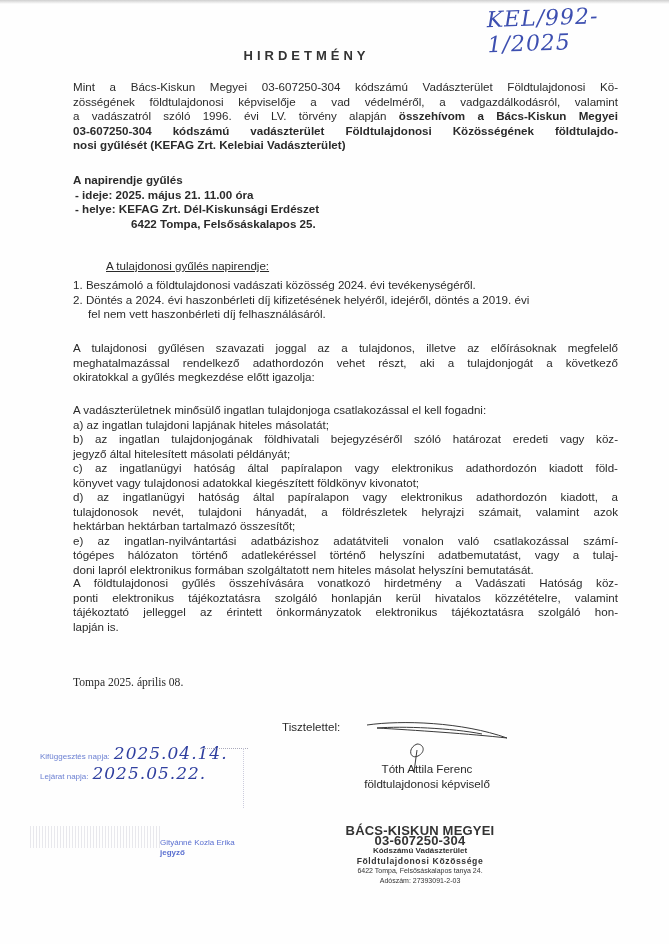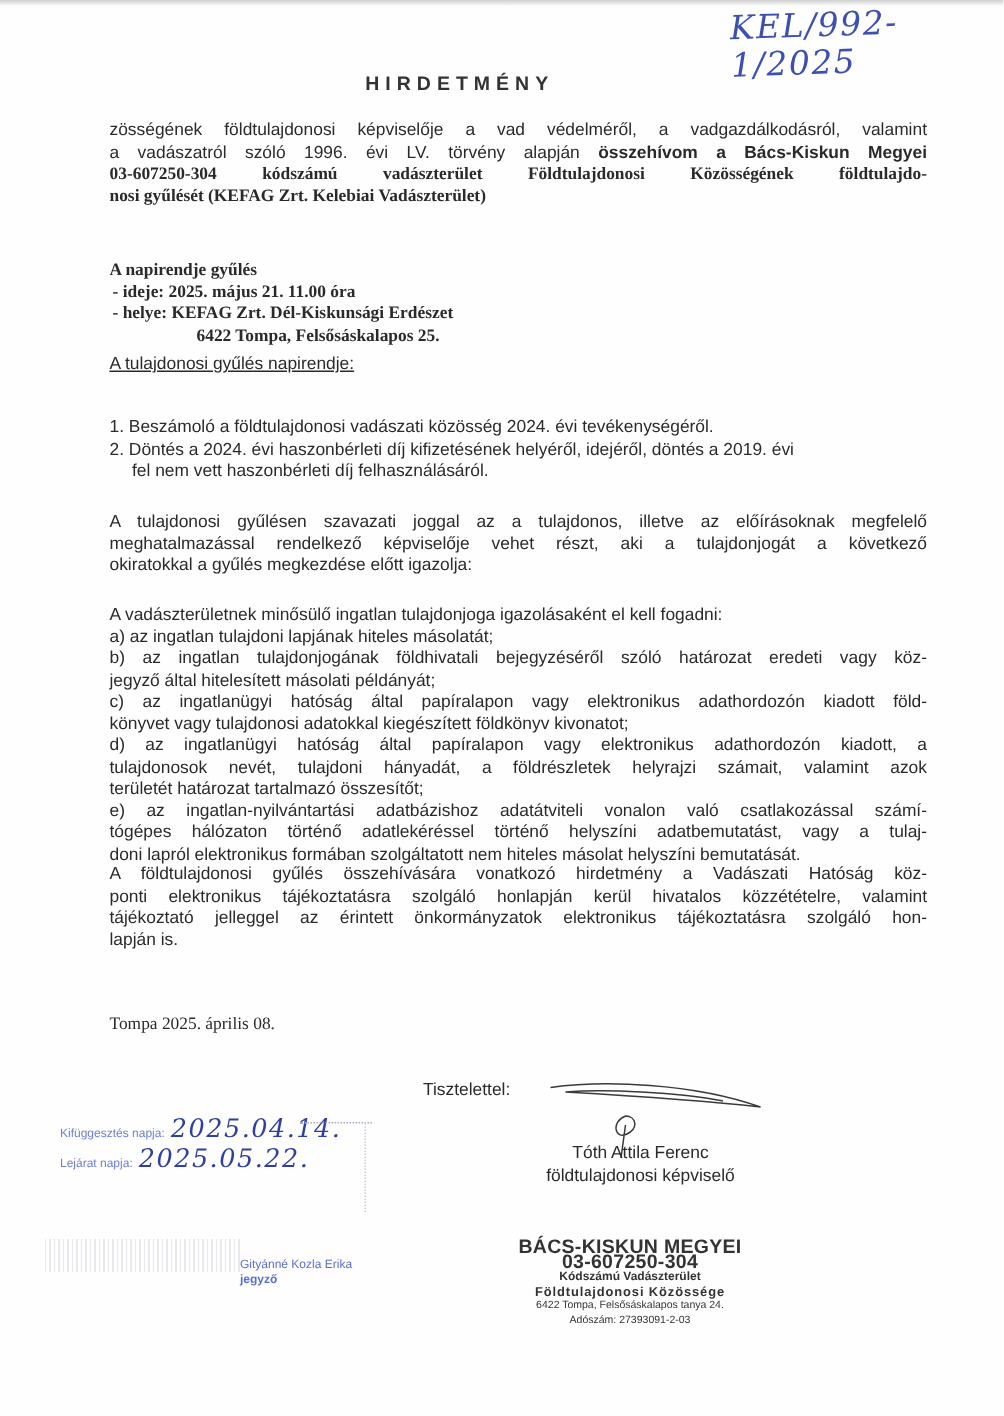--- a/index.html
+++ b/index.html
@@ -15,21 +15,21 @@
       transform: rotate(-2deg);
     }
     .title {
       position: absolute; left: 0; width: 613px; top: 48px; text-align: center;
       font-weight: bold; font-size: 13px; letter-spacing: 4px; color: #333;
     }
     .p { position: absolute; left: 73px; width: 545px; font-size: 11.6px; line-height: 14.5px; text-align: justify; }
     .p b { color: #2a2a2a; }
     .line { display: block; white-space: nowrap; }
     .justify-line { display: block; text-align: justify; text-align-last: justify; }
-    .bold { font-weight: bold; font-family: Liberation Serif, serif; }
+    .bold { font-weight: bold; }
     .u { text-decoration: underline; }
     .indent { padding-left: 15px; }
     .meeting .l { display:block; white-space: nowrap; }
     .stamp-left {
       position: absolute; left: 40px; top: 743px; color: #4a64c8; font-size: 9px;
     }
     .stamp-left .row { display: flex; align-items: baseline; gap: 4px; height: 20px; }
     .stamp-left .lbl { font-size: 8px; color: #6c80d2; }
     .stamp-left .hand { font-family: "DejaVu Serif", serif; font-style: italic; font-size: 17px; color: #2f3f9f; letter-spacing: 1px; }
     .dotbox { position: absolute; left: 200px; top: 748px; width: 48px; height: 5px; border-top: 1px dotted #aab; }
@@ -50,58 +50,59 @@
 <body>
 
 <div class="page">
   <div class="topshade"></div>
 
   <div class="handref">KEL/992-1/2025</div>
 
   <div class="title">HIRDETMÉNY</div>
 
   <div class="p" style="top:80px;">
+    <span class="justify-line">Mint a Bács-Kiskun Megyei 03-607250-304 kódszámú Vadászterület Földtulajdonosi Kö-</span>
     <span class="justify-line">zösségének földtulajdonosi képviselője a vad védelméről, a vadgazdálkodásról, valamint</span>
     <span class="justify-line"><span>a vadászatról szóló 1996. évi LV. törvény alapján </span><b>összehívom a Bács-Kiskun Megyei</b></span>
     <span class="justify-line bold">03-607250-304 kódszámú vadászterület Földtulajdonosi Közösségének földtulajdo-</span>
     <span class="line bold">nosi gyűlését (KEFAG Zrt. Kelebiai Vadászterület)</span>
   </div>
 
   <div class="p meeting bold" style="top:173px;">
     <span class="l">A napirendje gyűlés</span>
     <span class="l" style="padding-left:2px;">- ideje: 2025. május 21. 11.00 óra</span>
     <span class="l" style="padding-left:2px;">- helye: KEFAG Zrt. Dél-Kiskunsági Erdészet</span>
     <span class="l" style="padding-left:58px;">6422 Tompa, Felsősáskalapos 25.</span>
   </div>
 
-  <div class="p" style="top:236px;">
+  <div class="p" style="top:259px;margin-left:33px;">
     <span class="line u">A tulajdonosi gyűlés napirendje:</span>
   </div>
   <div class="p" style="top:278px;">
     <span class="line">1. Beszámoló a földtulajdonosi vadászati közösség 2024. évi tevékenységéről.</span>
     <span class="line">2. Döntés a 2024. évi haszonbérleti díj kifizetésének helyéről, idejéről, döntés a 2019. évi</span>
     <span class="line indent">fel nem vett haszonbérleti díj felhasználásáról.</span>
   </div>
 
   <div class="p" style="top:341px;">
     <span class="justify-line">A tulajdonosi gyűlésen szavazati joggal az a tulajdonos, illetve az előírásoknak megfelelő</span>
-    <span class="justify-line">meghatalmazással rendelkező képviselője vehet részt, aki a tulajdonjogát a következő</span>
+    <span class="justify-line">meghatalmazással rendelkező adathordozón vehet részt, aki a tulajdonjogát a következő</span>
     <span class="line">okiratokkal a gyűlés megkezdése előtt igazolja:</span>
   </div>
 
   <div class="p" style="top:403px;">
-    <span class="line">A vadászterületnek minősülő ingatlan tulajdonjoga igazolásaként el kell fogadni:</span>
+    <span class="line">A vadászterületnek minősülő ingatlan tulajdonjoga csatlakozással el kell fogadni:</span>
     <span class="line">a) az ingatlan tulajdoni lapjának hiteles másolatát;</span>
     <span class="justify-line">b) az ingatlan tulajdonjogának földhivatali bejegyzéséről szóló határozat eredeti vagy köz-</span>
     <span class="line">jegyző által hitelesített másolati példányát;</span>
     <span class="justify-line">c) az ingatlanügyi hatóság által papíralapon vagy elektronikus adathordozón kiadott föld-</span>
     <span class="line">könyvet vagy tulajdonosi adatokkal kiegészített földkönyv kivonatot;</span>
     <span class="justify-line">d) az ingatlanügyi hatóság által papíralapon vagy elektronikus adathordozón kiadott, a</span>
     <span class="justify-line">tulajdonosok nevét, tulajdoni hányadát, a földrészletek helyrajzi számait, valamint azok</span>
-    <span class="line">területét határozat tartalmazó összesítőt;</span>
+    <span class="line">hektárban hektárban tartalmazó összesítőt;</span>
     <span class="justify-line">e) az ingatlan-nyilvántartási adatbázishoz adatátviteli vonalon való csatlakozással számí-</span>
     <span class="justify-line">tógépes hálózaton történő adatlekéréssel történő helyszíni adatbemutatást, vagy a tulaj-</span>
     <span class="line">doni lapról elektronikus formában szolgáltatott nem hiteles másolat helyszíni bemutatását.</span>
   </div>
 
   <div class="p" style="top:576px;">
     <span class="justify-line">A földtulajdonosi gyűlés összehívására vonatkozó hirdetmény a Vadászati Hatóság köz-</span>
     <span class="justify-line">ponti elektronikus tájékoztatásra szolgáló honlapján kerül hivatalos közzétételre, valamint</span>
     <span class="justify-line">tájékoztató jelleggel az érintett önkormányzatok elektronikus tájékoztatásra szolgáló hon-</span>
     <span class="line">lapján is.</span>

